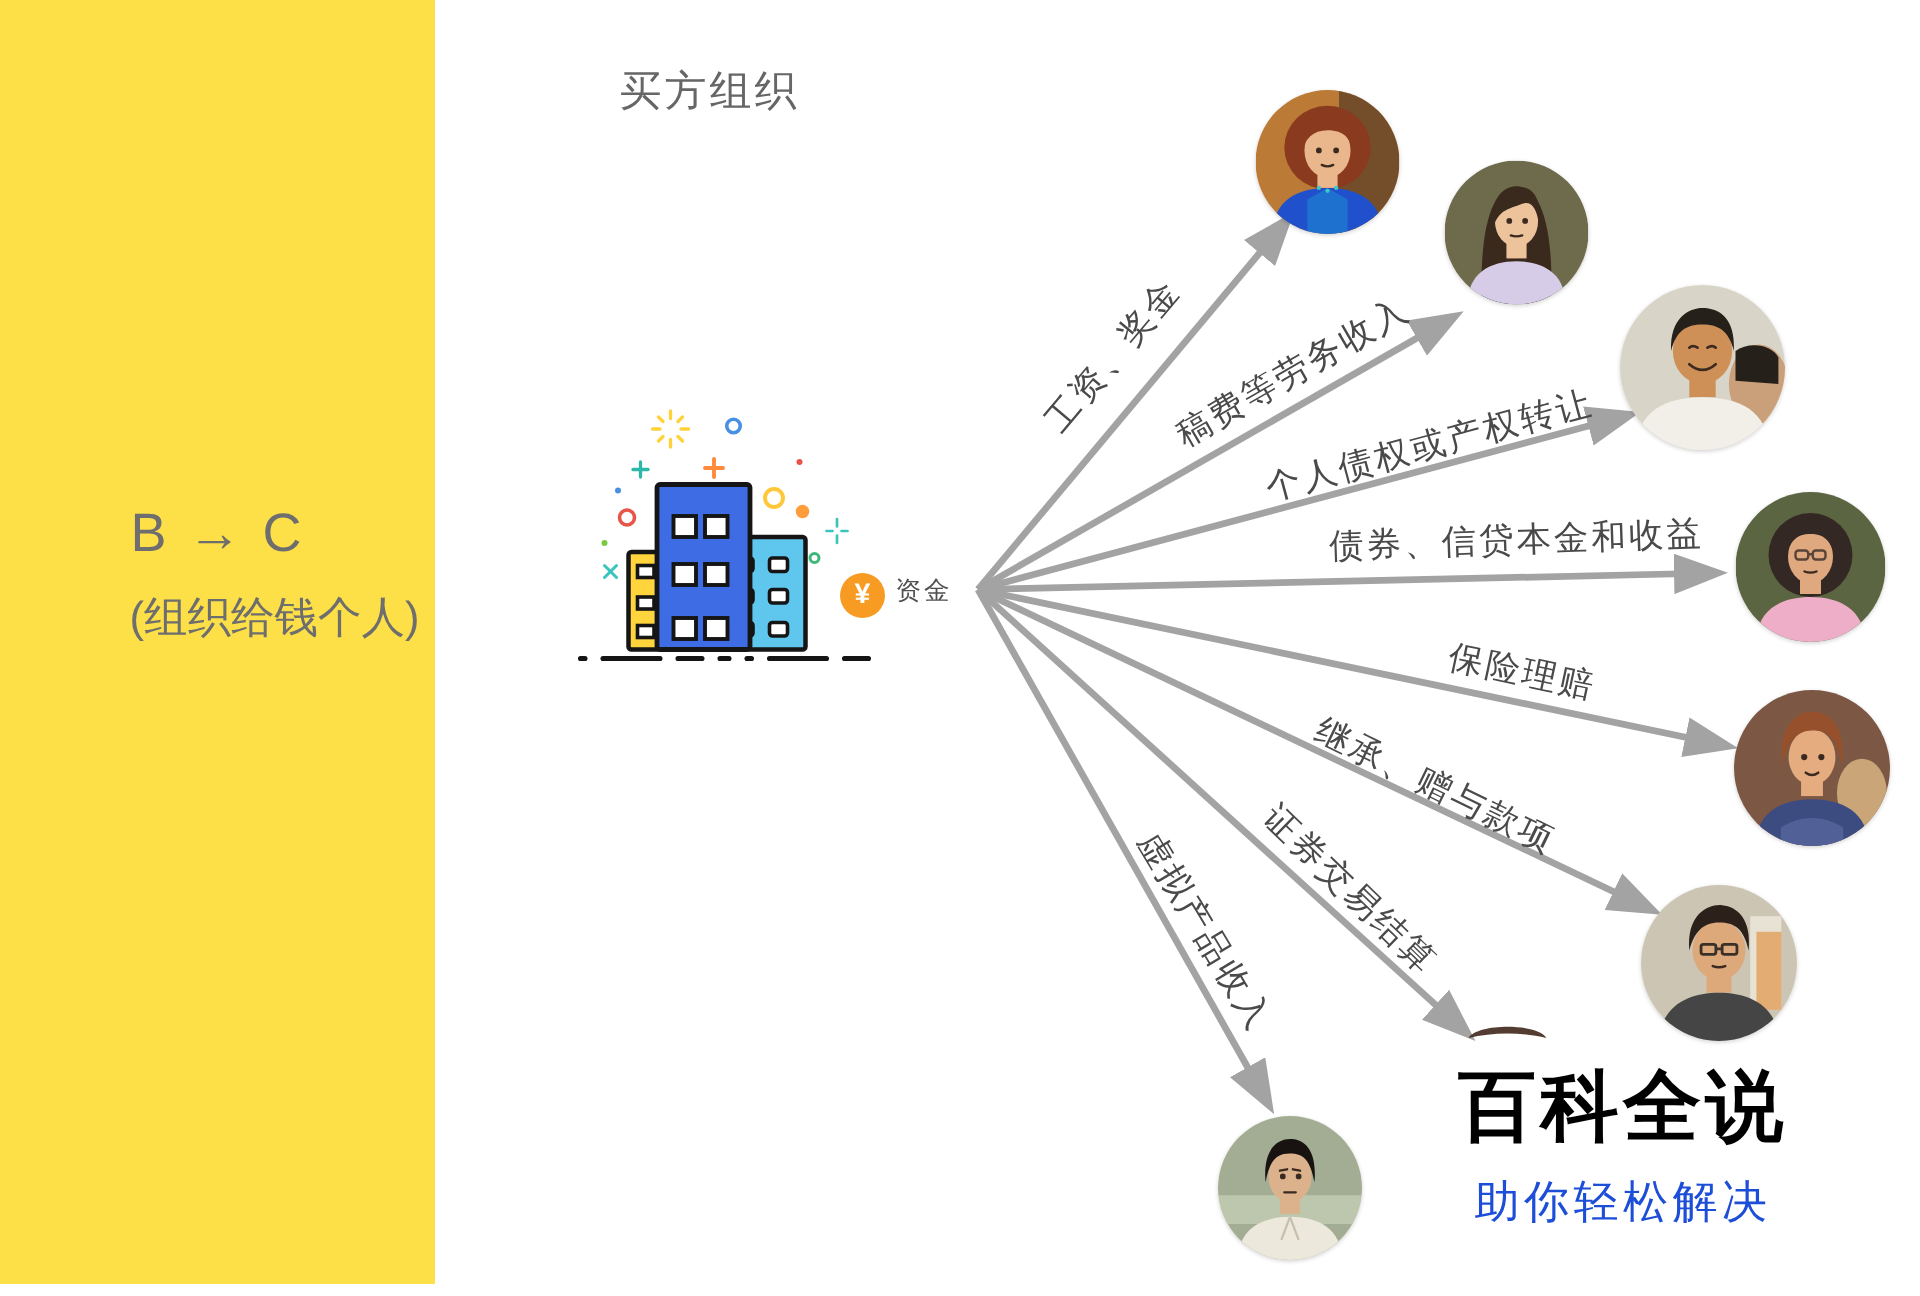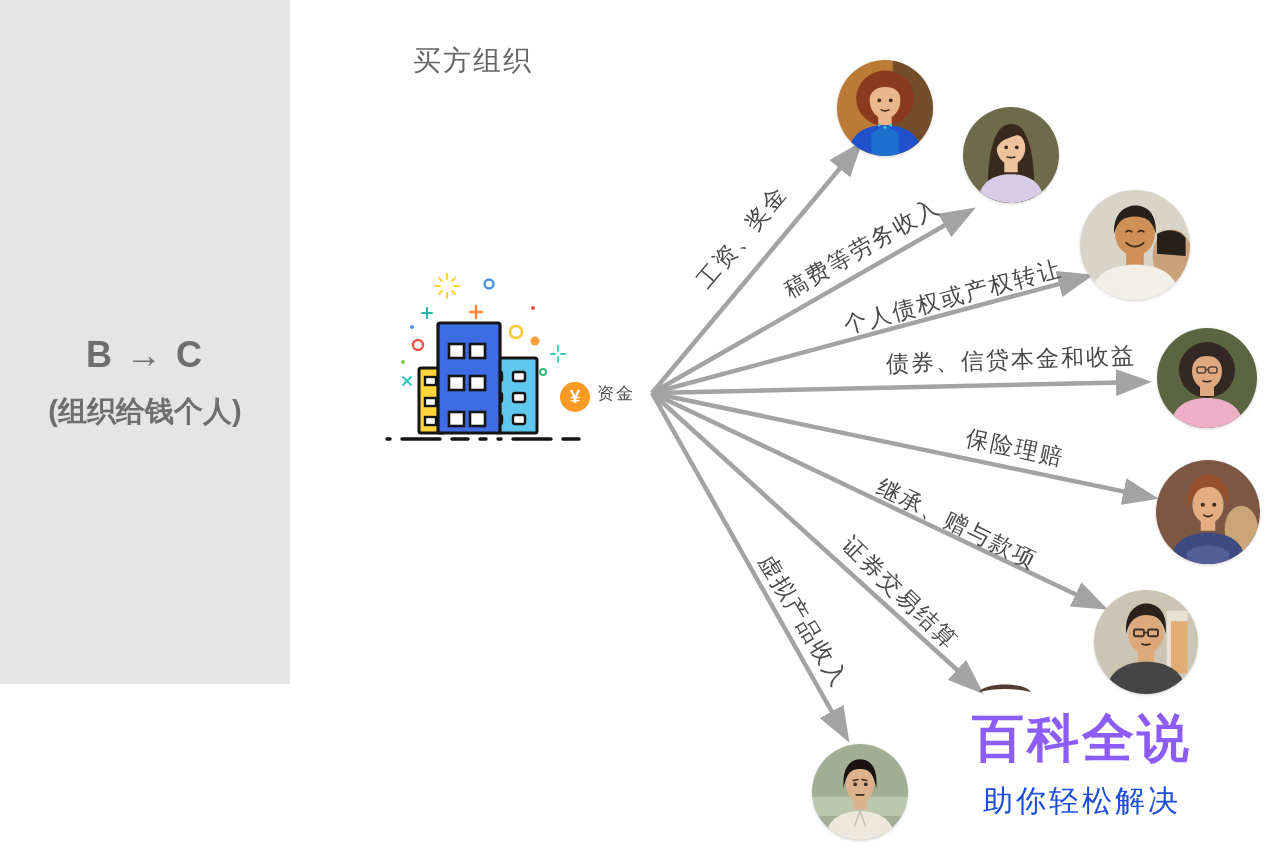--- a/index.html
+++ b/index.html
@@ -1,24 +1,24 @@
 <!DOCTYPE html>
 <html><head>
 <meta charset="utf-8">
 <style>
   html,body{margin:0;padding:0;background:#ffffff;}
   body{font-family:"Liberation Sans","DejaVu Sans",sans-serif;}
   .stage{position:relative;width:1280px;height:864px;background:#ffffff;overflow:hidden;}
 
   
-  .sidebar{position:absolute;left:0;top:0;width:290px;height:684px;background:#e5e5e5;font-weight:bold;}
+  .sidebar{position:absolute;left:0;top:0;width:290px;height:856px;background:#fde047;}
   .sidebar-title{position:absolute;left:0;top:334px;width:290px;text-align:center;
     font-size:36px;color:#6e6e6e;letter-spacing:2px;}
   .sidebar-subtitle{position:absolute;left:0;top:392px;width:290px;text-align:center;
-    font-size:29px;color:#6e6e6e;}
+    font-size:29px;color:#6e6e6e;padding-left:38px;}
 
   
   .hdr{position:absolute;font-size:28px;color:#666;letter-spacing:2px;white-space:nowrap;}
   .hdr-left{left:413px;top:42px;}
   .hdr-right{left:1002px;top:38px;}
 
   
   svg.arrows{position:absolute;left:0;top:0;width:1280px;height:864px;pointer-events:none;}
   .arrow-line{stroke:#a3a3a3;stroke-width:4.5;fill:none;}
 
@@ -56,21 +56,21 @@
   .avatar .bg{fill:var(--bg);}
   .avatar .hair{fill:var(--hair);}
   .avatar .skin{fill:var(--skin);}
   .avatar .shirt{fill:var(--shirt);}
   .avatar .face{stroke:#3a2a20;stroke-width:1.6;stroke-linecap:round;fill:none;}
 
   .avatar-sliver{position:absolute;left:975px;top:680px;}
 
   
   .watermark{position:absolute;left:958px;top:710px;width:248px;text-align:center;}
-  .brand{font-size:52px;font-weight:700;color:#8b5cf6;letter-spacing:3px;line-height:1.1;}
+  .brand{font-size:52px;font-weight:700;color:#000000;letter-spacing:3px;line-height:1.1;}
   .tagline{font-size:30px;color:#1d4ed8;letter-spacing:3px;margin-top:14px;}
 </style>
 </head>
 <body>
 
 <div class="stage">
 
   <aside class="sidebar">
     <div class="sidebar-title">B → C</div>
     <div class="sidebar-subtitle">(组织给钱个人)</div>

